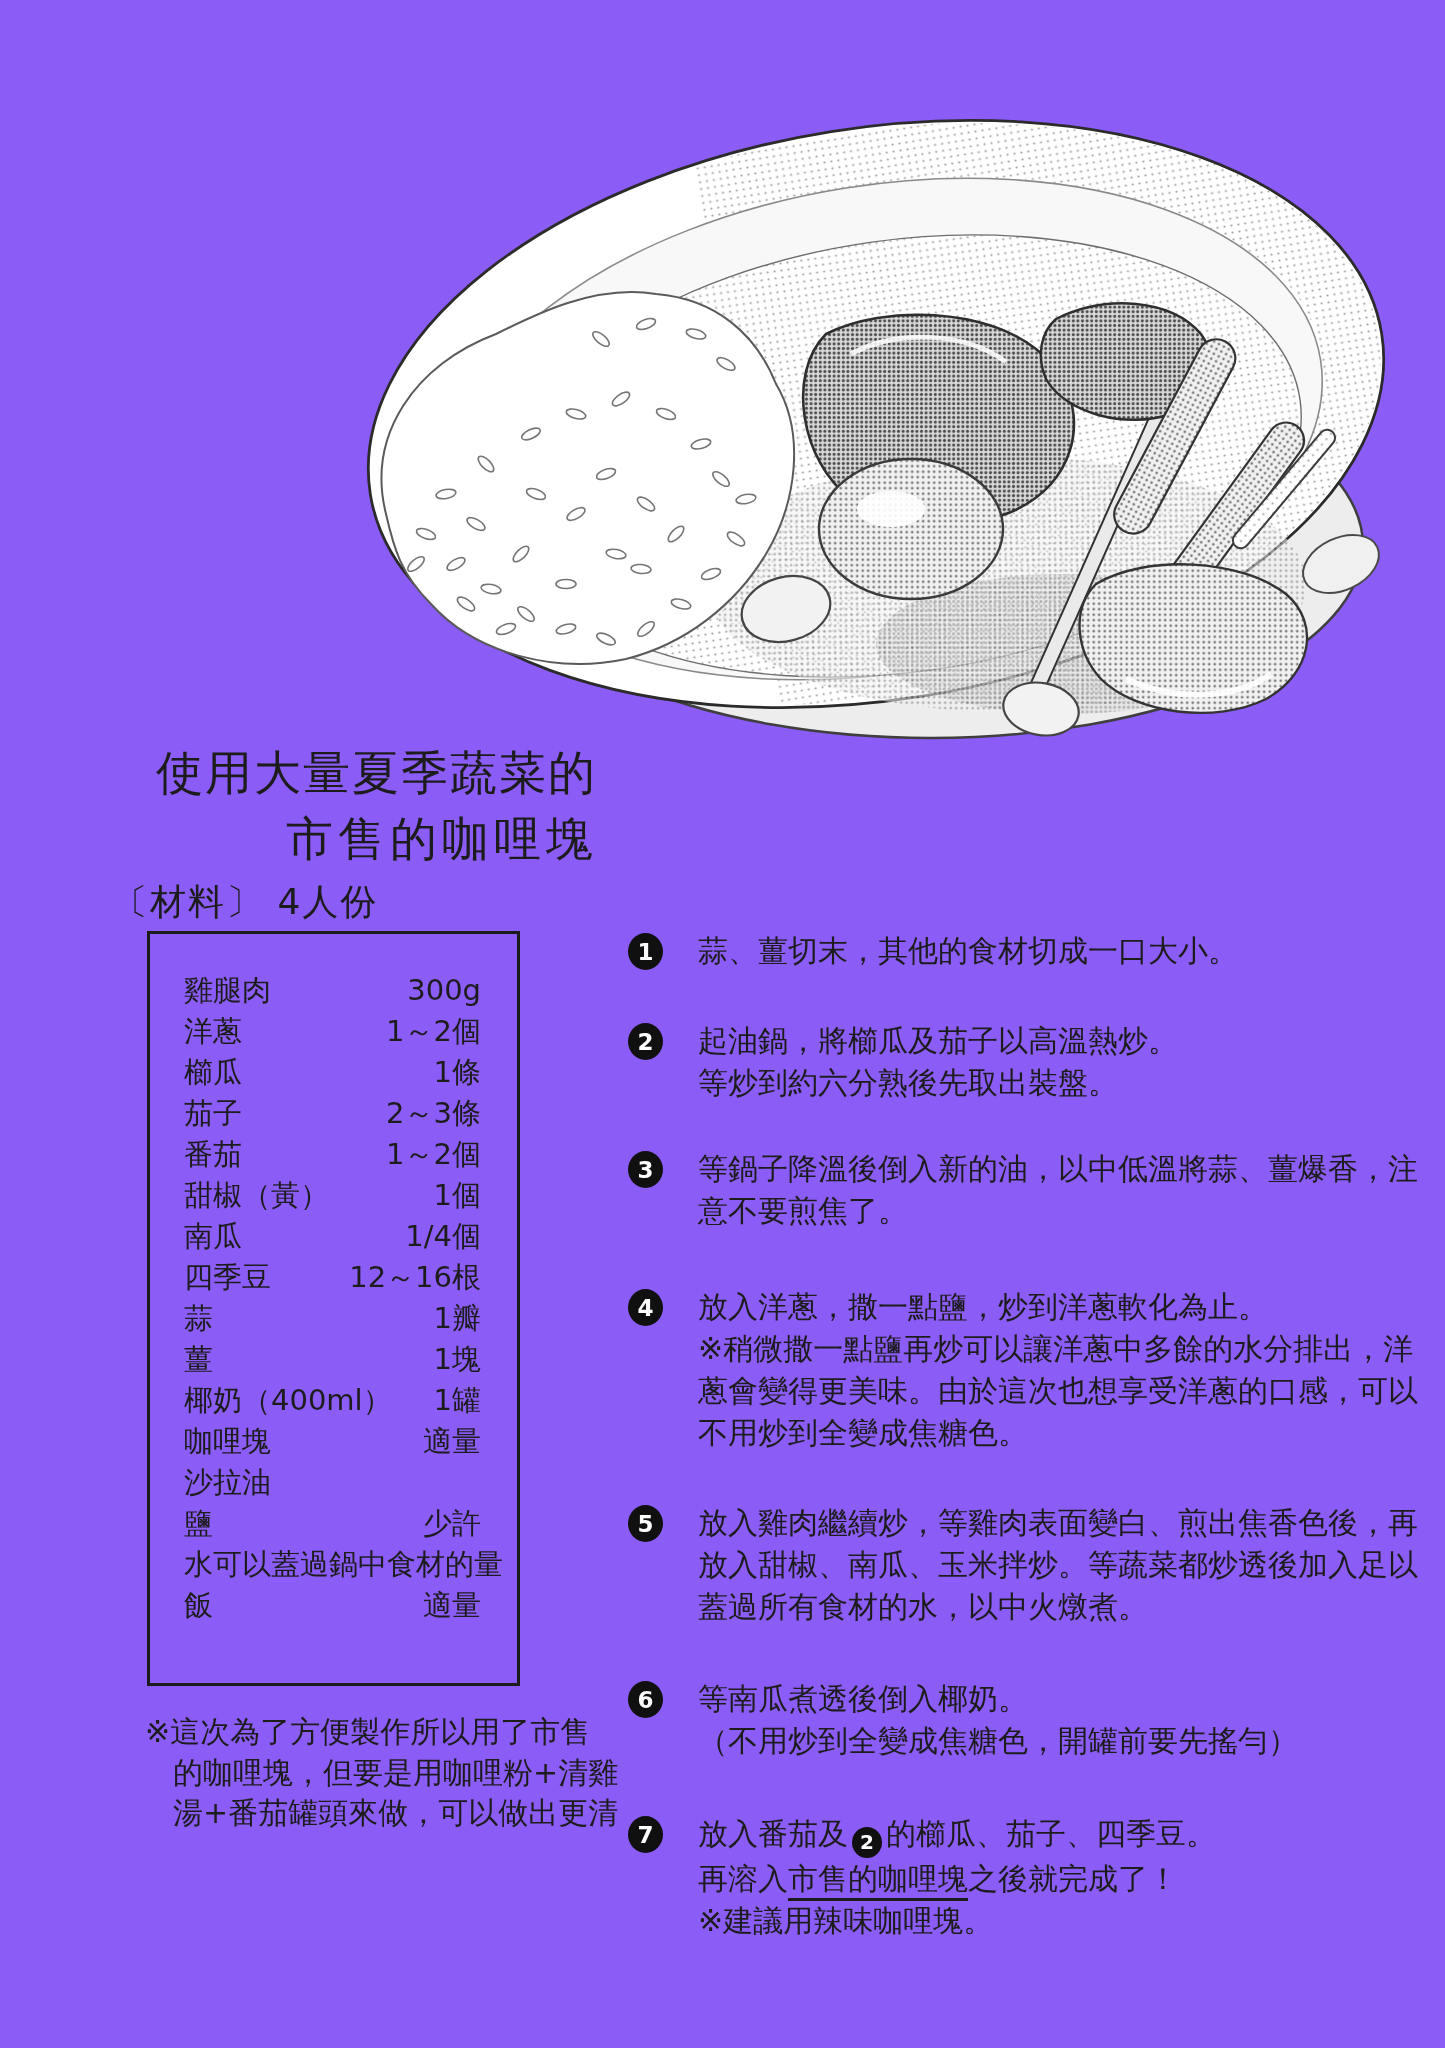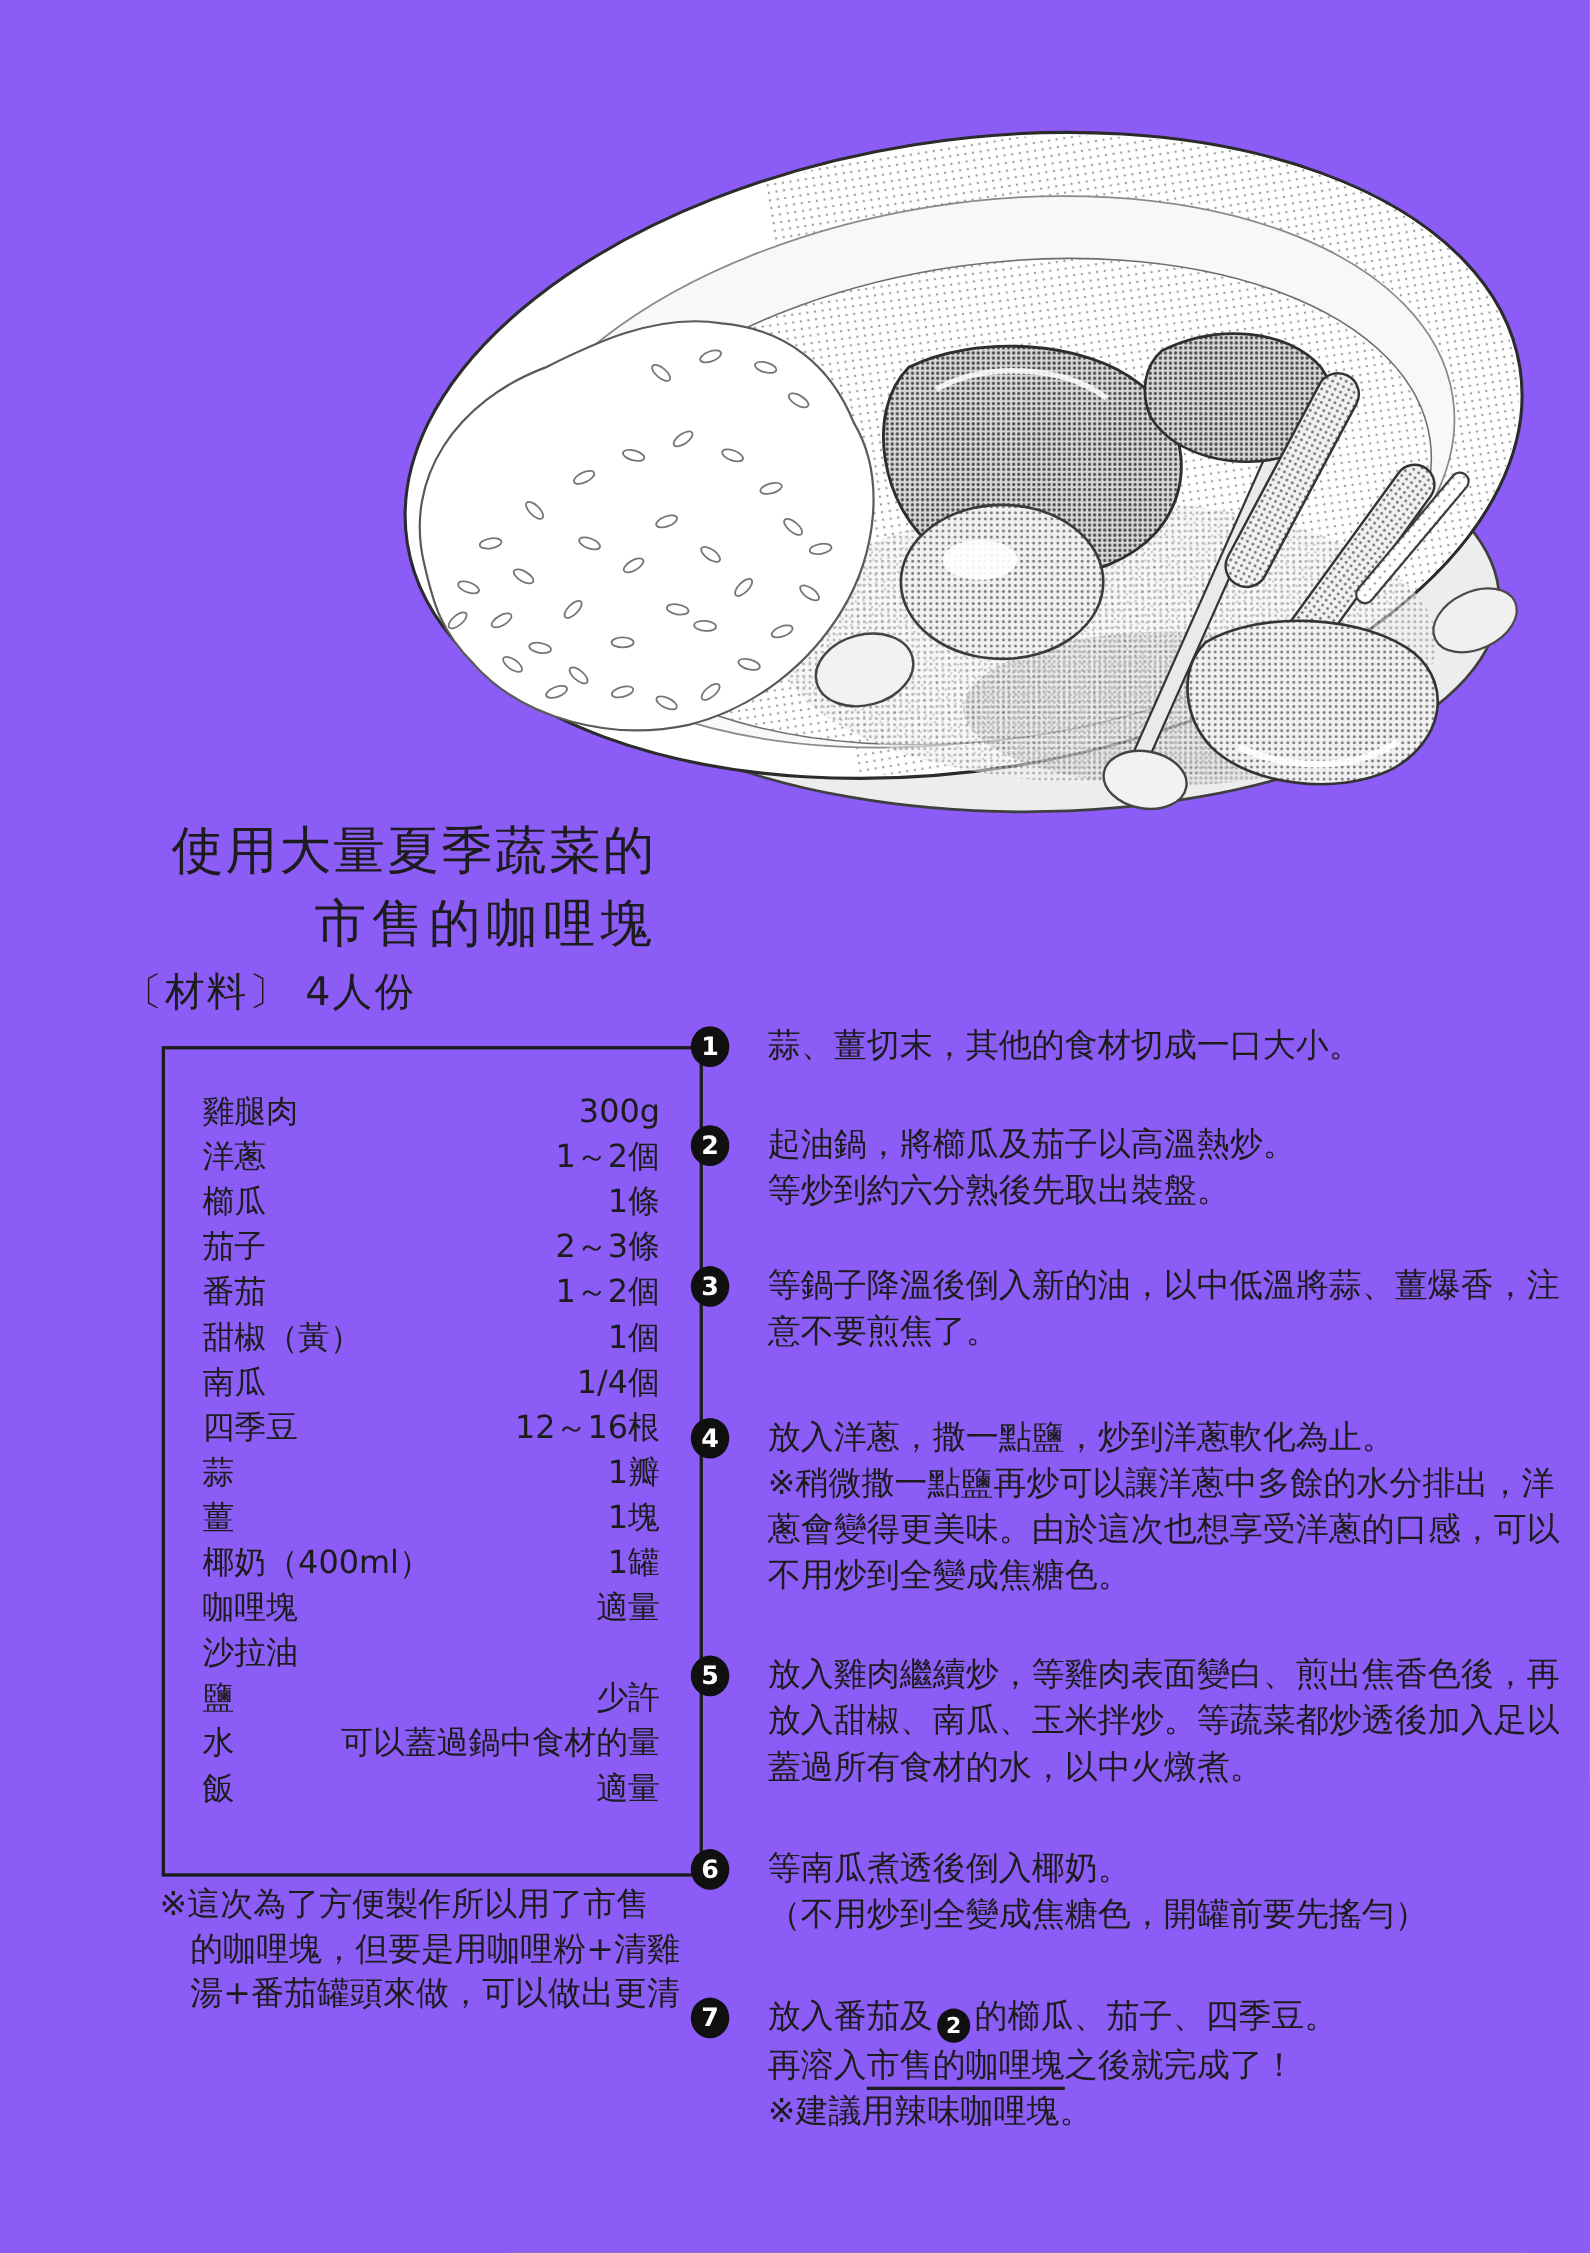--- a/index.html
+++ b/index.html
@@ -19,24 +19,23 @@
 
   
   .title-l1{left:156px;top:742px;font-size:47px;letter-spacing:2px;white-space:nowrap;}
   .title-l2{left:286px;top:808px;font-size:47px;letter-spacing:5px;white-space:nowrap;}
 
   
   .mat-heading{left:112px;top:878px;font-size:36px;letter-spacing:2px;white-space:nowrap;}
 
   
   .ing-box{
-    left:147px;top:931px;width:492px;height:755px;
+    left:147px;top:931px;width:373px;height:755px;
     border:3.5px solid #1c1c1c;box-sizing:border-box;
     padding:36px 36px 0 34px;
-    margin-top:20px;
   }
   .ing-row{display:flex;justify-content:space-between;height:41px;line-height:41px;font-size:29px;white-space:nowrap;}
   .ing-name{text-align:left;}
   .ing-amount{text-align:right;}
 
   
   .note{left:145px;top:1712px;font-size:30px;line-height:40.5px;white-space:nowrap;}
   .note .cont{padding-left:28px;}
 
   

